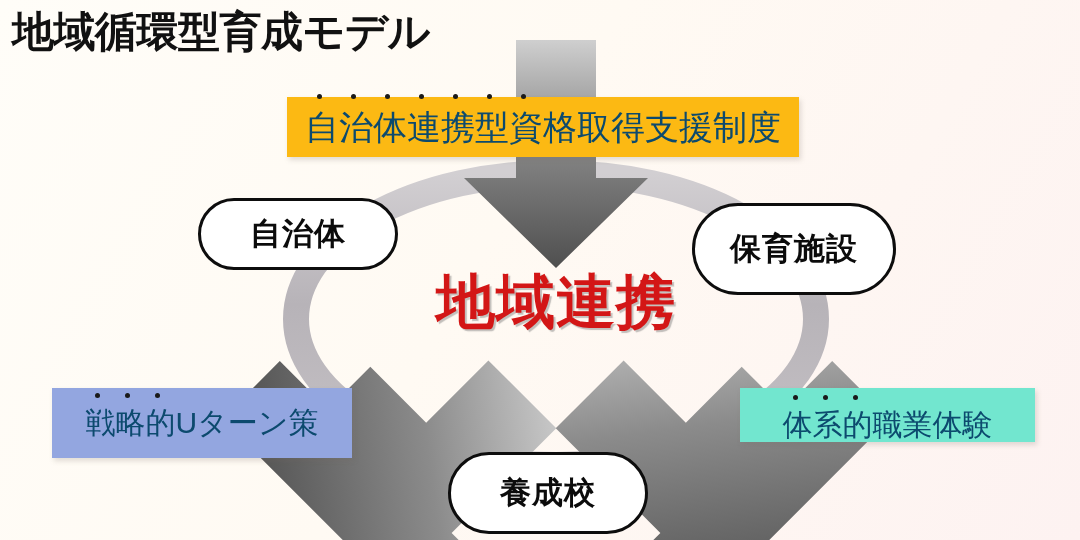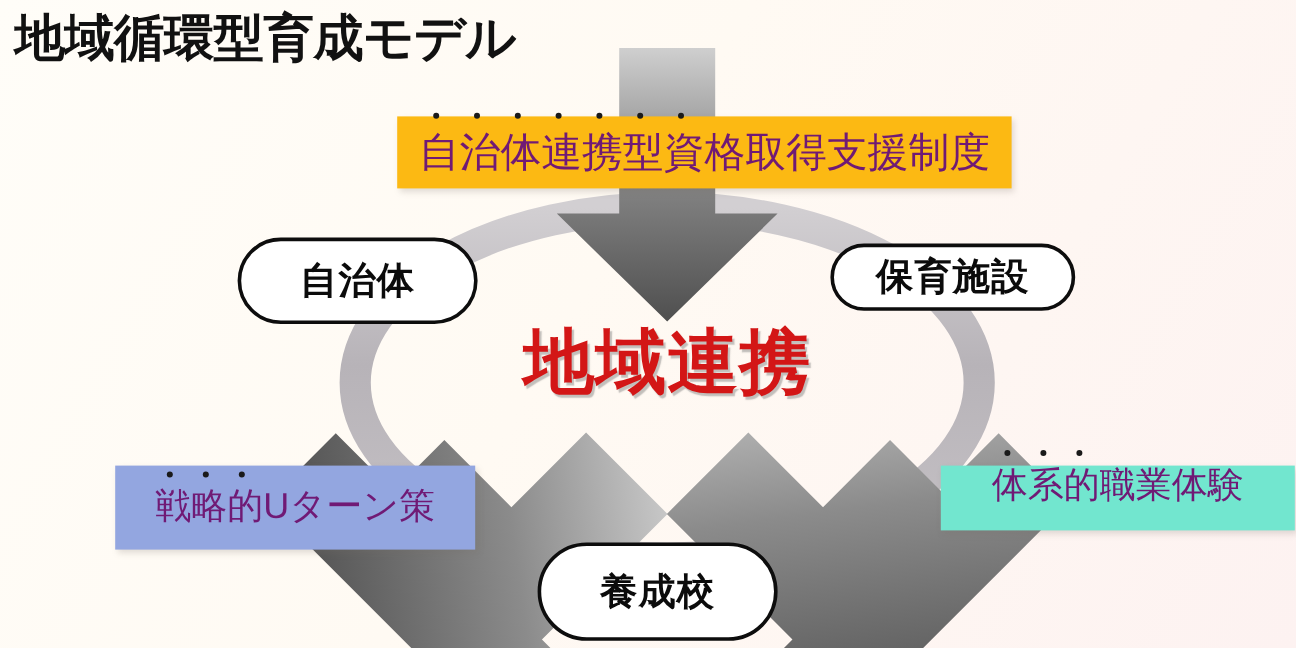--- a/index.html
+++ b/index.html
@@ -68,34 +68,33 @@
     border: 3px solid #0d0d0d;
     border-radius: 999px;
     font-size: 31px;
     font-weight: 700;
     color: #0b0b0b;
     white-space: nowrap;
     box-sizing: border-box;
     letter-spacing: 1px;
   }
   #node-municipality { left: 198px; top: 198px;  width: 200px; height: 72px; }
-  #node-nursery      { left: 692px; top: 203px;  width: 204px; height: 56px; }
+  #node-nursery      { left: 692px; top: 203px;  width: 204px; height: 92px; }
   #node-school       { left: 448px; top: 452px;  width: 200px; height: 82px; }
 
   
   .banner {
     position: absolute;
     display: flex;
     align-items: flex-end;
     justify-content: center;
     box-sizing: border-box;
     white-space: nowrap;
-    color: #701a75;
+    color: #0c4a6e;
     box-shadow: 2px 3px 5px rgba(120,110,100,0.22);
-    margin-left: 44px;
   }
   .banner .txt {
     display: inline-block;
     line-height: 1;
     padding-bottom: 2px;
   }
 
   #banner-top {
     left: 287px;
     top: 97px;
@@ -114,21 +113,21 @@
     font-size: 30px;
     align-items: center;
   }
   #banner-right {
     left: 740px;
     top: 388px;
     width: 295px;
     height: 54px;
     background: #72e6cf;
     font-size: 30px;
-    align-items: flex-start;
+    align-items: flex-end;
   }
 
   
   .dotted {
     position: relative;
     display: inline-block;
   }
   .dots {
     position: absolute;
     left: 0;

